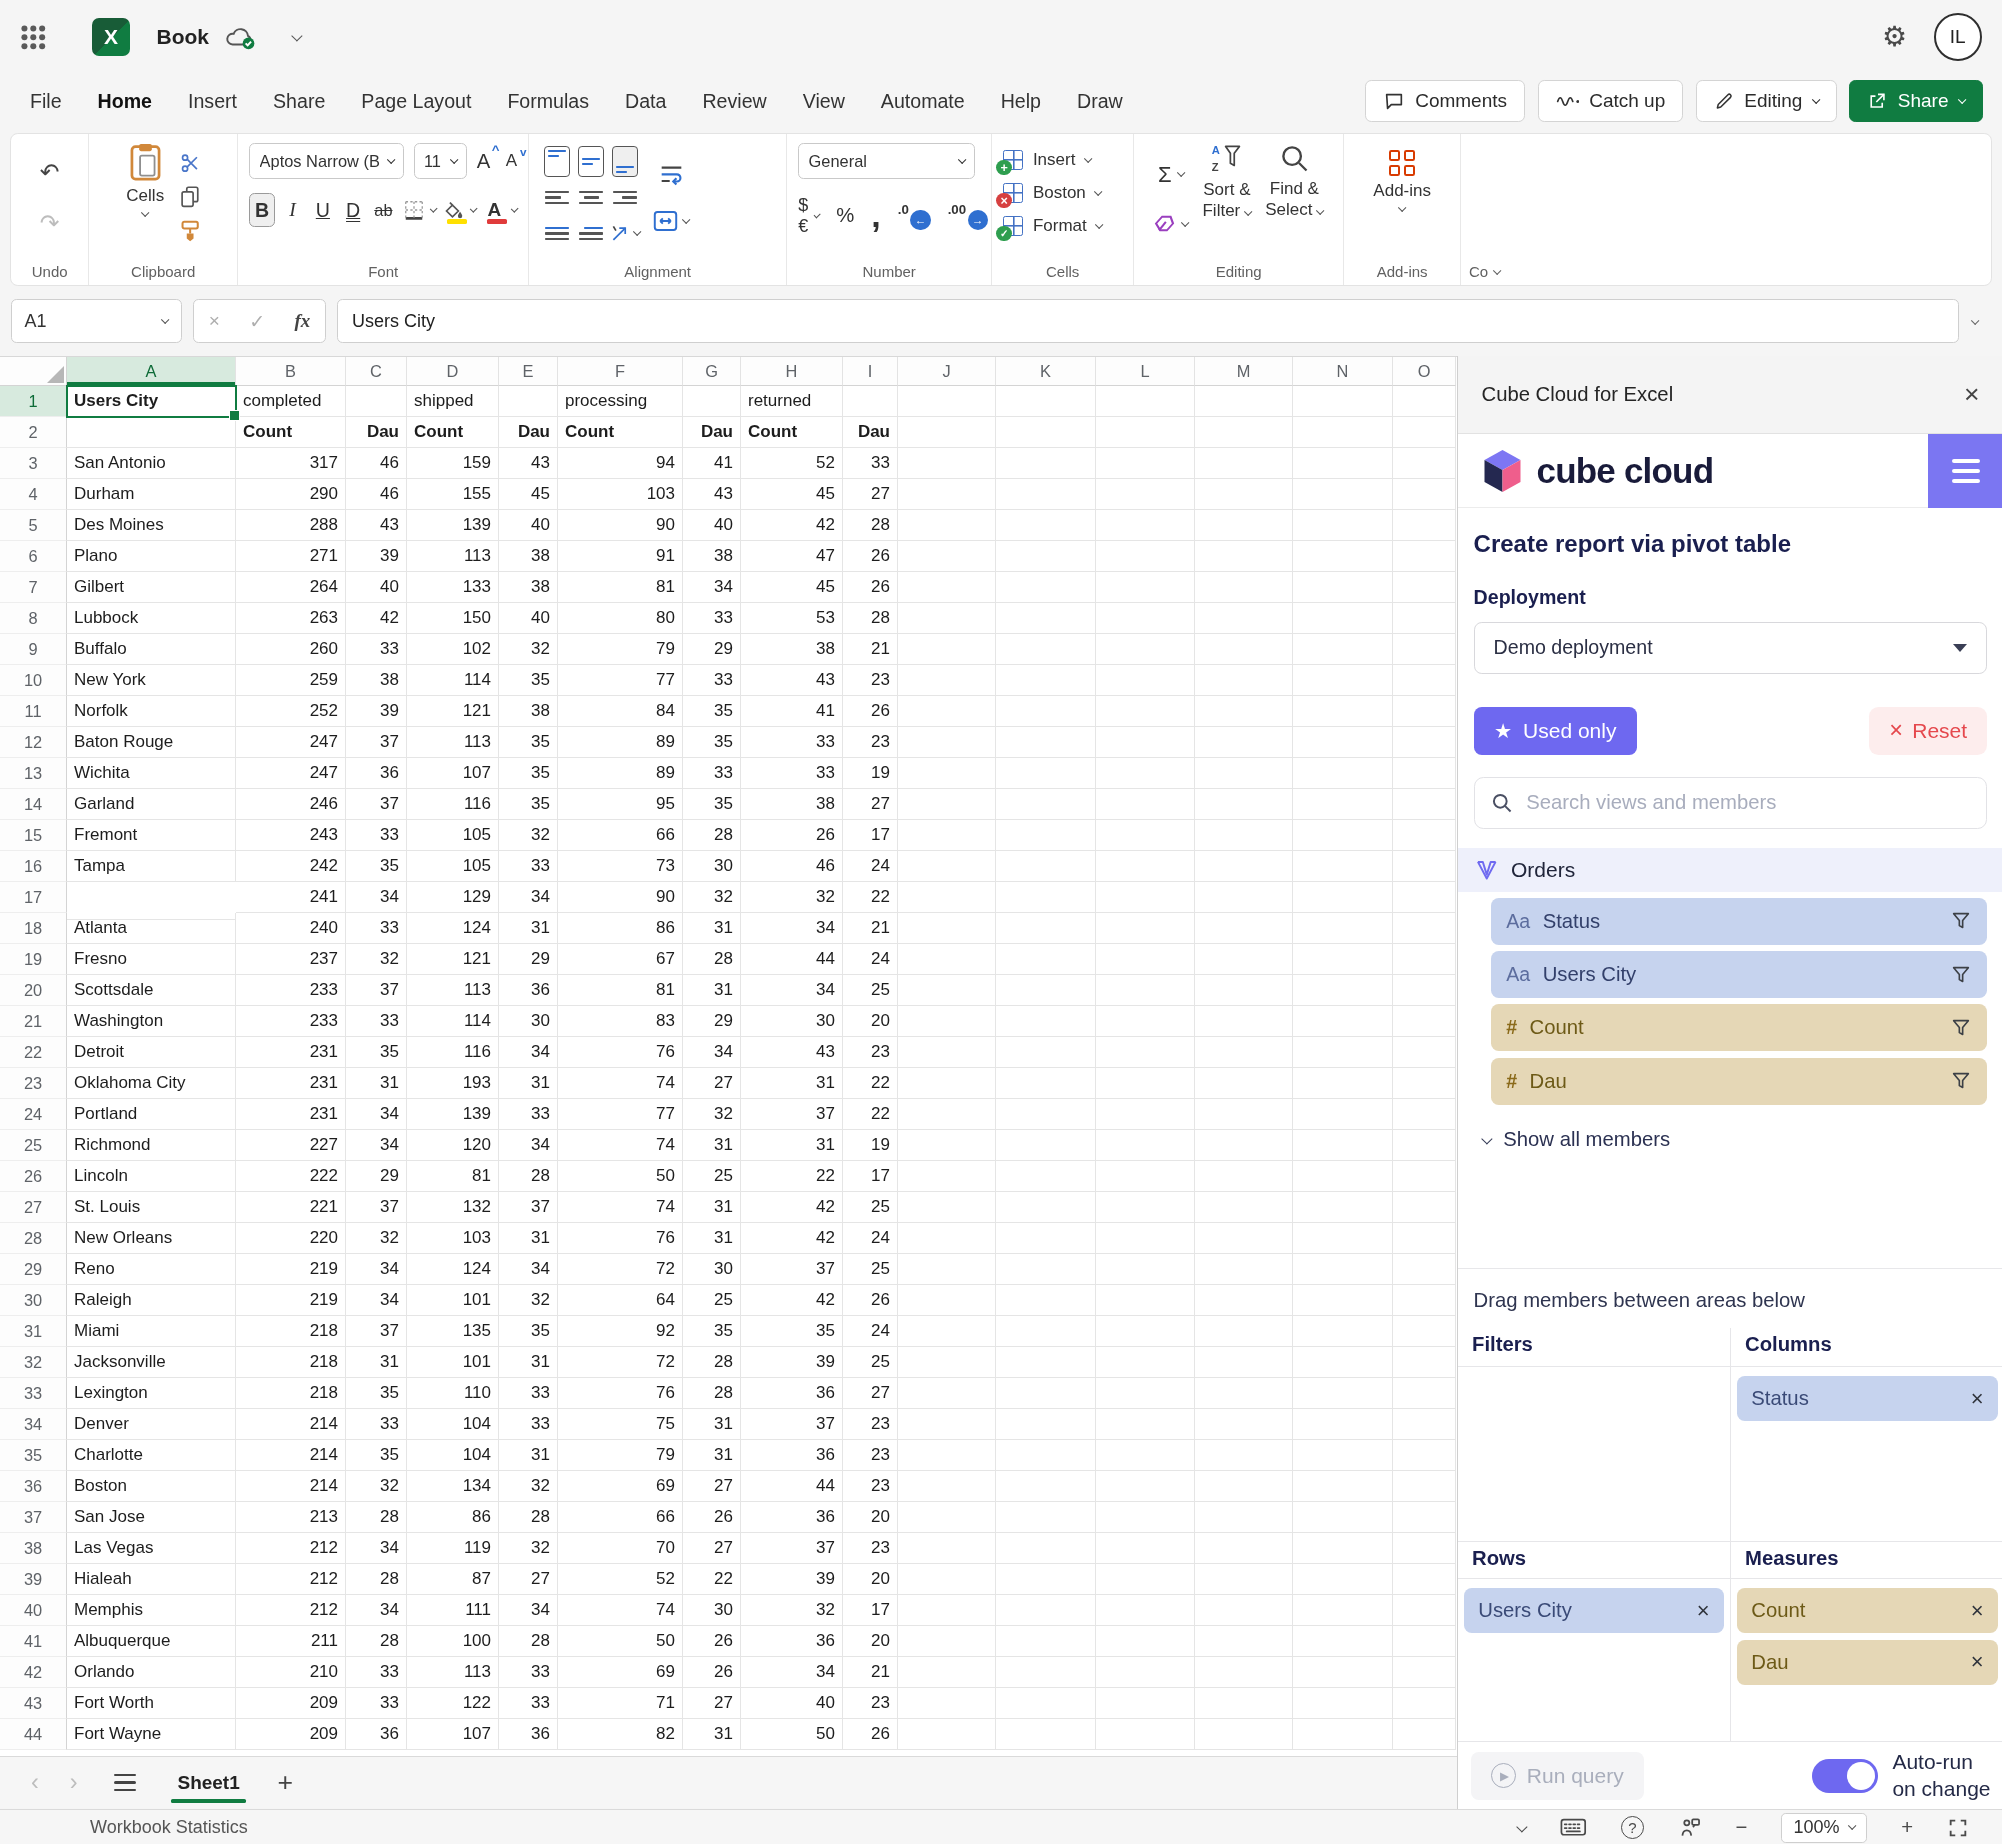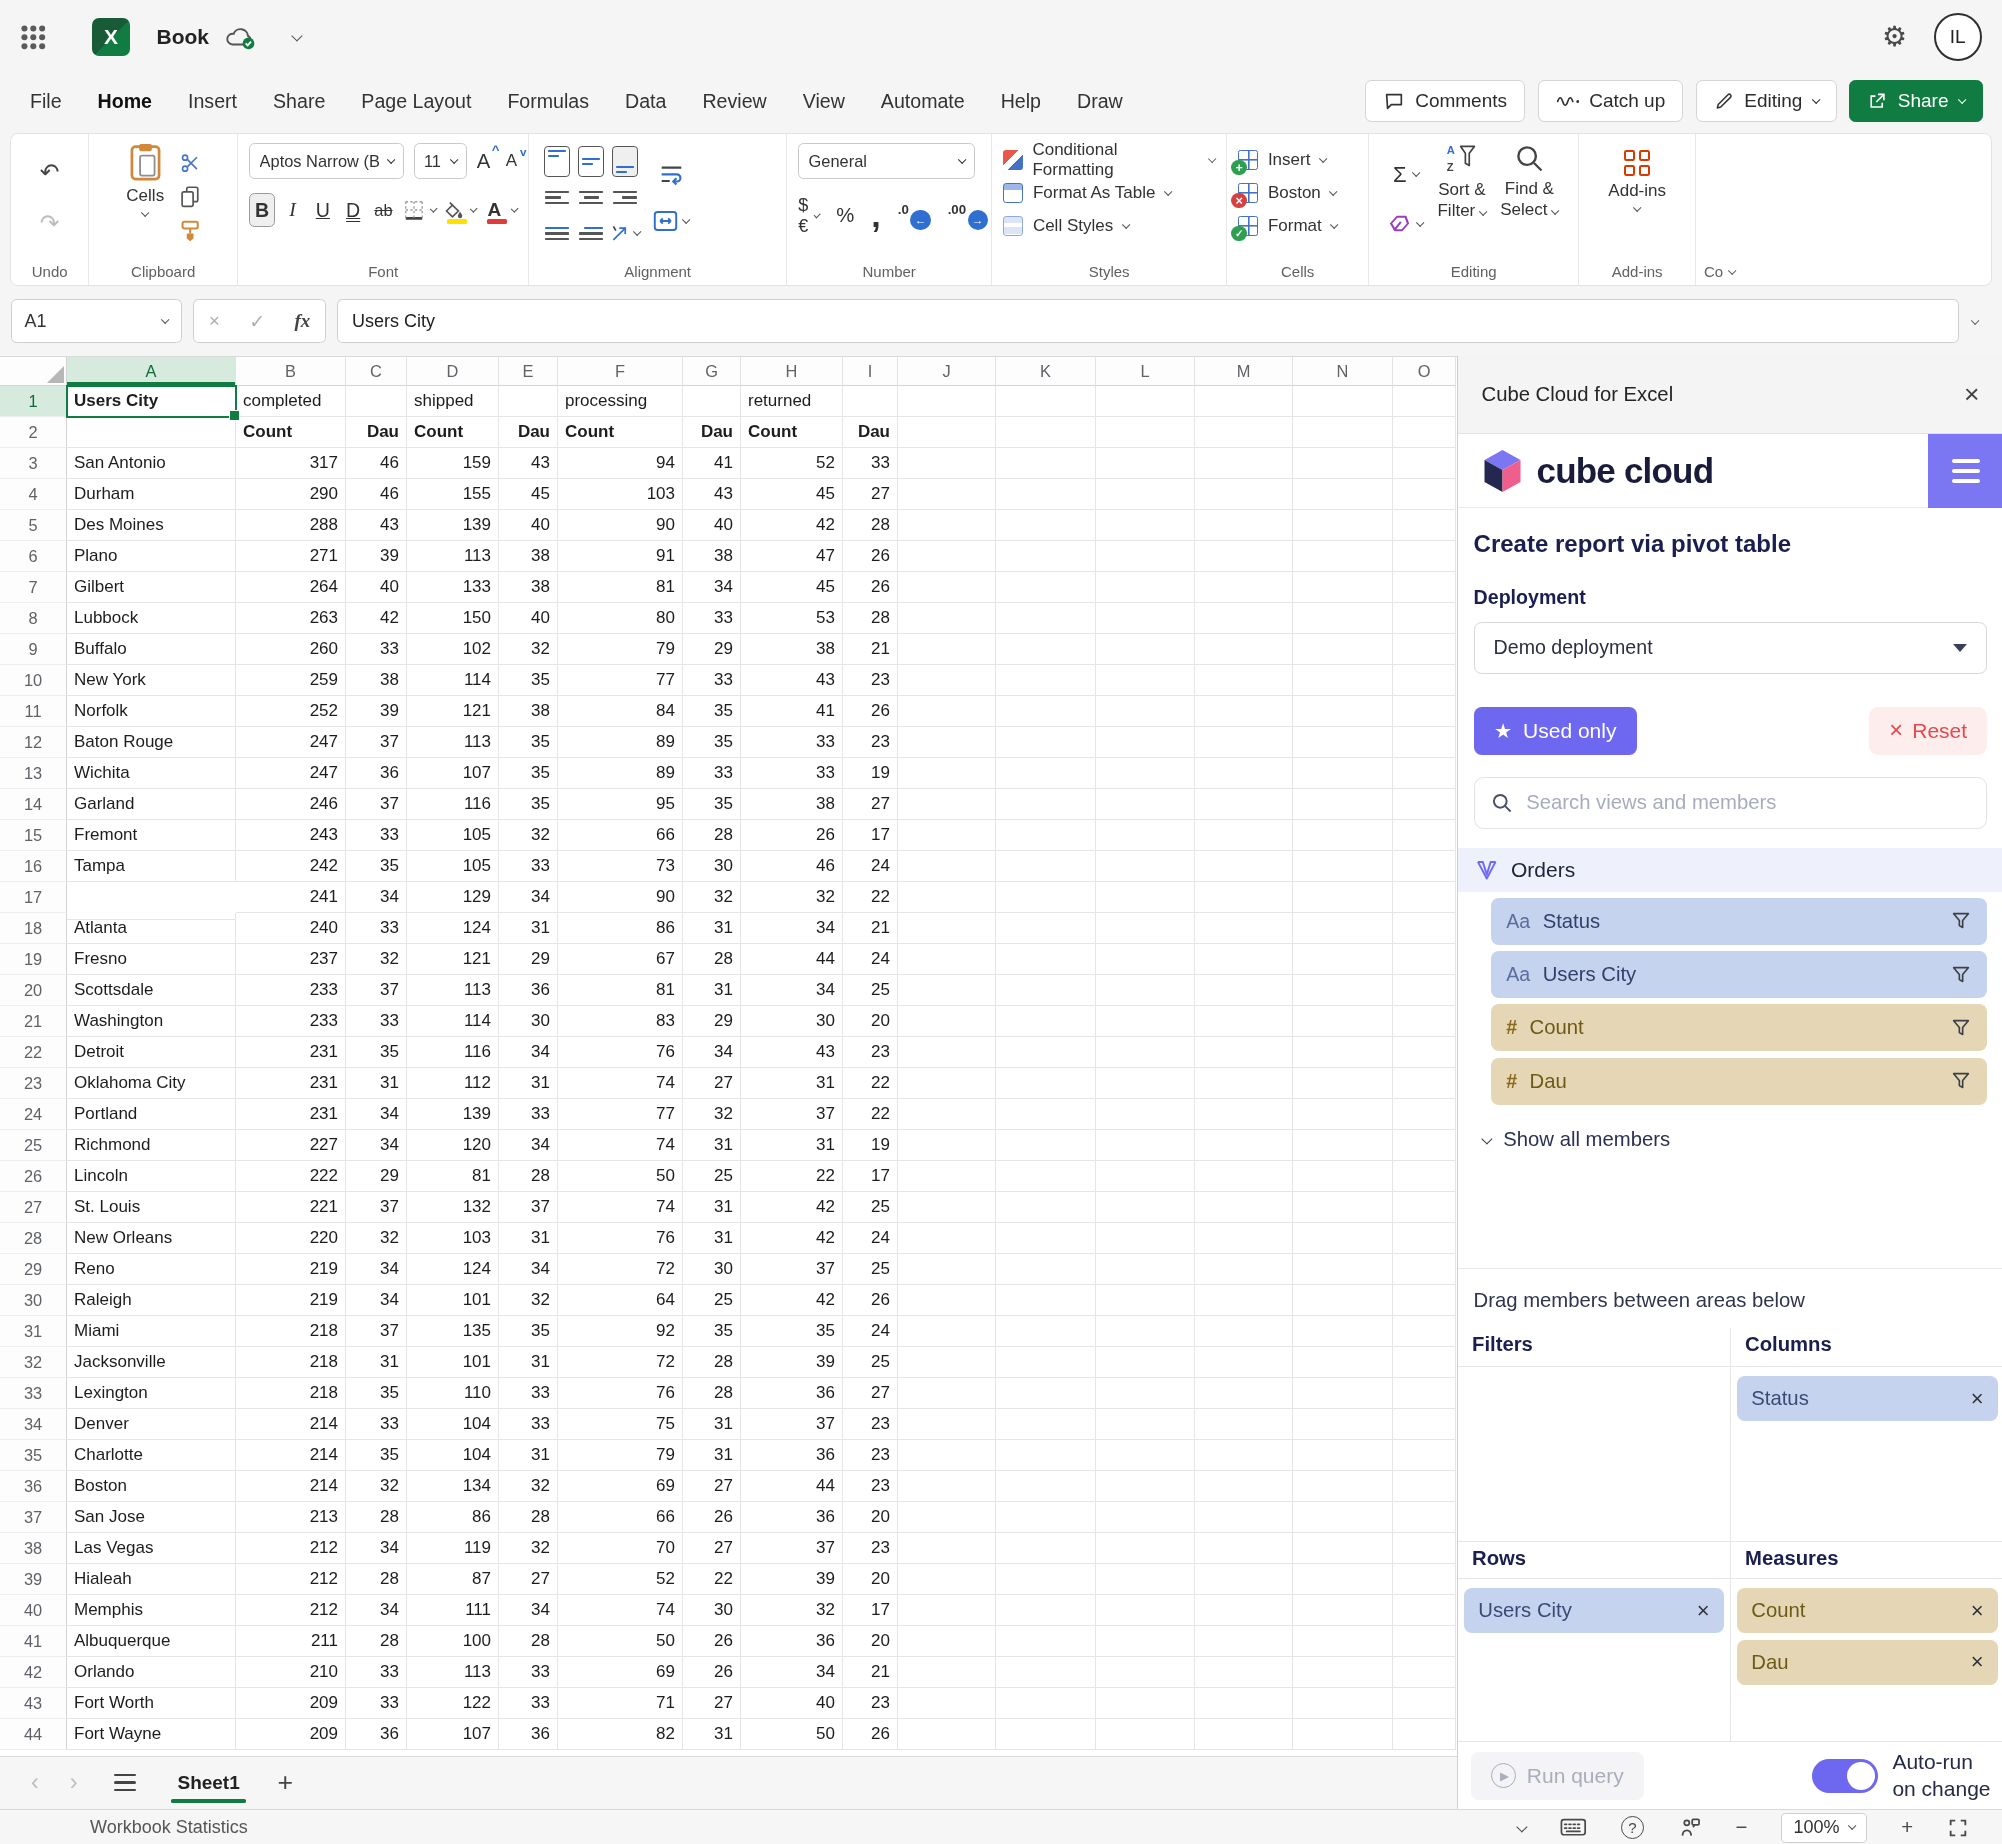--- a/index.html
+++ b/index.html
@@ -419,40 +419,20 @@
             <span>.00</span>
             <span class="bluedot" style="margin-top:7.8px">
               <span>→</span>
             </span>
           </span>
       </div>
     </div>
     <div class="glabel">Number</div>
   </div>
 
-  <div class="rgroup" style="width:235px">
-    <div style="display:flex;flex-direction:column;justify-content:center;width:100%">
-      <div class="stylerow">
-        <span class="sq cf"></span>
-        <span>Conditional Formatting</span>
-        <i class="chev sm" style="color:#555"></i>
-      </div>
-      <div class="stylerow">
-        <span class="sq fat"></span>
-        <span>Format As Table</span>
-        <i class="chev sm" style="color:#555"></i>
-      </div>
-      <div class="stylerow">
-        <span class="sq cs"></span>
-        <span>Cell Styles</span>
-        <i class="chev sm" style="color:#555"></i>
-      </div>
-    </div>
-    <div class="glabel">Styles</div>
-  </div>
 
   <div class="rgroup" style="width:142px">
     <div style="display:flex;flex-direction:column;justify-content:center;width:100%">
       <div class="cellrow">
         <span class="mini-grid">
             <span class="badge" style="background:#2e9e4f">+</span>
           </span>
         <span>Insert</span>
         <i class="chev sm" style="color:#555"></i>
       </div>
@@ -964,21 +944,21 @@
         <div class="cell" style="width: 99px;"></div>
         <div class="cell" style="width: 98px;"></div>
         <div class="cell" style="width: 100px;"></div>
         <div class="cell" style="width: 63px;"></div>
       </div>
       <div class="grow">
         <div class="rnum">23</div>
         <div class="cell" style="width: 169px;">Oklahoma City</div>
         <div class="cell num" style="width: 110px;">231</div>
         <div class="cell num" style="width: 61px;">31</div>
-        <div class="cell num" style="width: 92px;">112</div>
+        <div class="cell num" style="width: 92px;">193</div>
         <div class="cell num" style="width: 59px;">31</div>
         <div class="cell num" style="width: 125px;">74</div>
         <div class="cell num" style="width: 58px;">27</div>
         <div class="cell num" style="width: 102px;">31</div>
         <div class="cell num" style="width: 55px;">22</div>
         <div class="cell" style="width: 98px;"></div>
         <div class="cell" style="width: 100px;"></div>
         <div class="cell" style="width: 99px;"></div>
         <div class="cell" style="width: 98px;"></div>
         <div class="cell" style="width: 100px;"></div>

